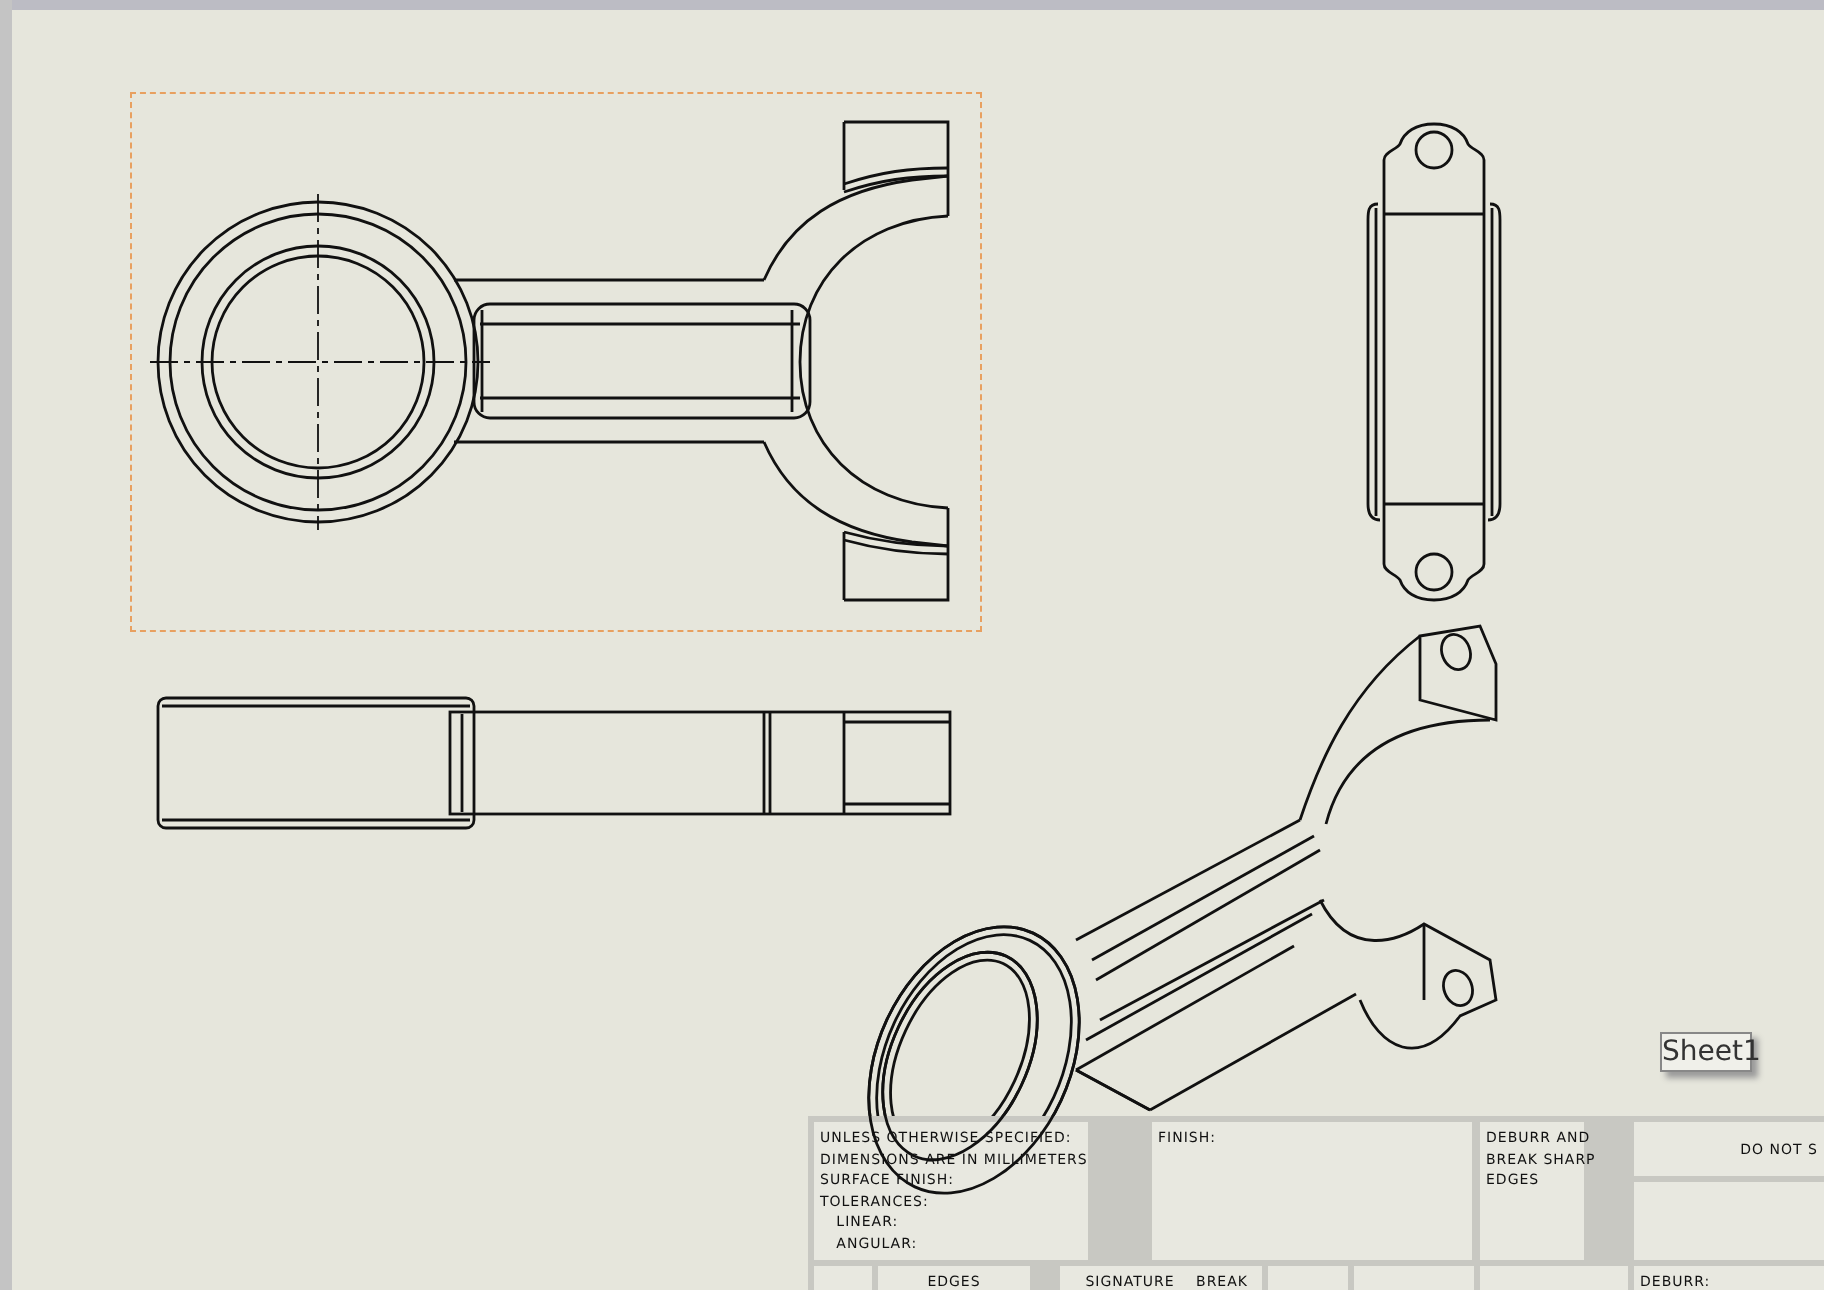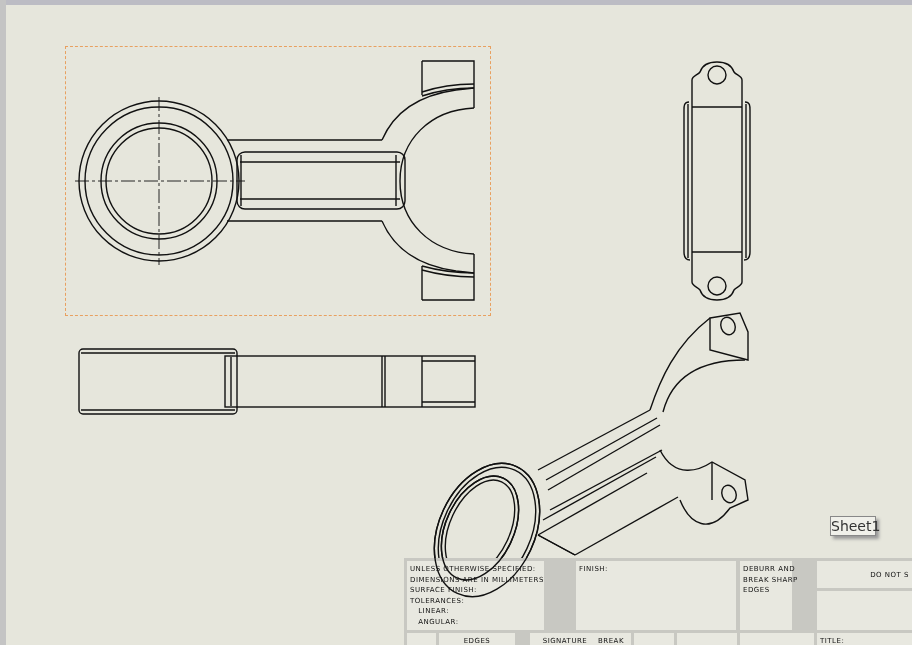--- a/index.html
+++ b/index.html
@@ -134,21 +134,21 @@
 EDGES</div>
   <div class="tb-cell center" style="left:817px; top:561px; width:95px; height:27px; line-height:22px; text-align:right;">DO NOT S</div>
   <div class="tb-cell" style="left:817px; top:591px; width:95px; height:39px;"></div>
   <div class="tb-cell" style="left:407px; top:633px; width:29px; height:12px;"></div>
   <div class="tb-cell center" style="left:439px; top:633px; width:76px; height:12px;">EDGES</div>
   <div class="tb-cell center" style="left:518px; top:633px; width:70px; height:12px;margin-left:12px;">SIGNATURE</div>
   <div class="tb-cell center" style="left:591px; top:633px; width:40px; height:12px;">BREAK</div>
   <div class="tb-cell" style="left:634px; top:633px; width:40px; height:12px;"></div>
   <div class="tb-cell" style="left:677px; top:633px; width:60px; height:12px;"></div>
   <div class="tb-cell" style="left:740px; top:633px; width:74px; height:12px;"></div>
-  <div class="tb-cell" style="left:817px; top:633px; width:95px; height:12px;">TITLE:</div>
+  <div class="tb-cell" style="left:817px; top:633px; width:95px; height:12px;">DEBURR:</div>
 </div>
 
 <svg class="drawing" width="912" height="645" viewBox="0 0 912 645" fill="none" stroke="#111" stroke-width="1.4" style="pointer-events:none;">
   <ellipse cx="487" cy="530" rx="48" ry="70" transform="rotate(25 487 530)"></ellipse>
   <ellipse cx="480" cy="528" rx="34" ry="55" transform="rotate(25 480 528)"></ellipse>
   <line x1="538" y1="535" x2="575" y2="555"></line>
 </svg>
 
 <div class="sheet-tab">Sheet1</div>
 

